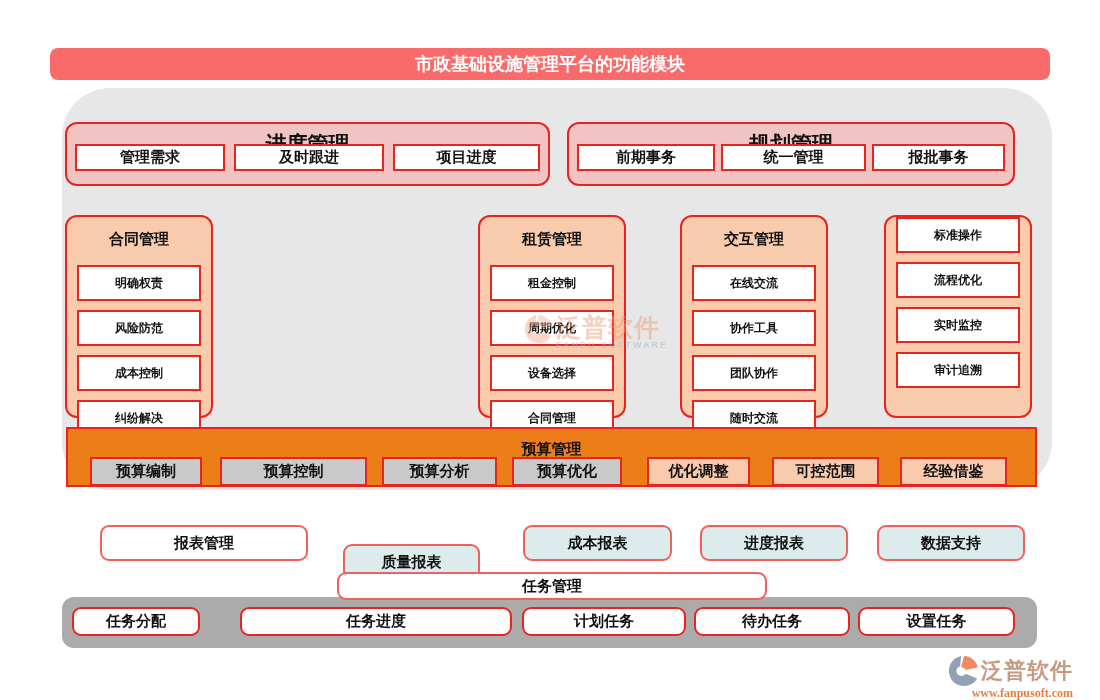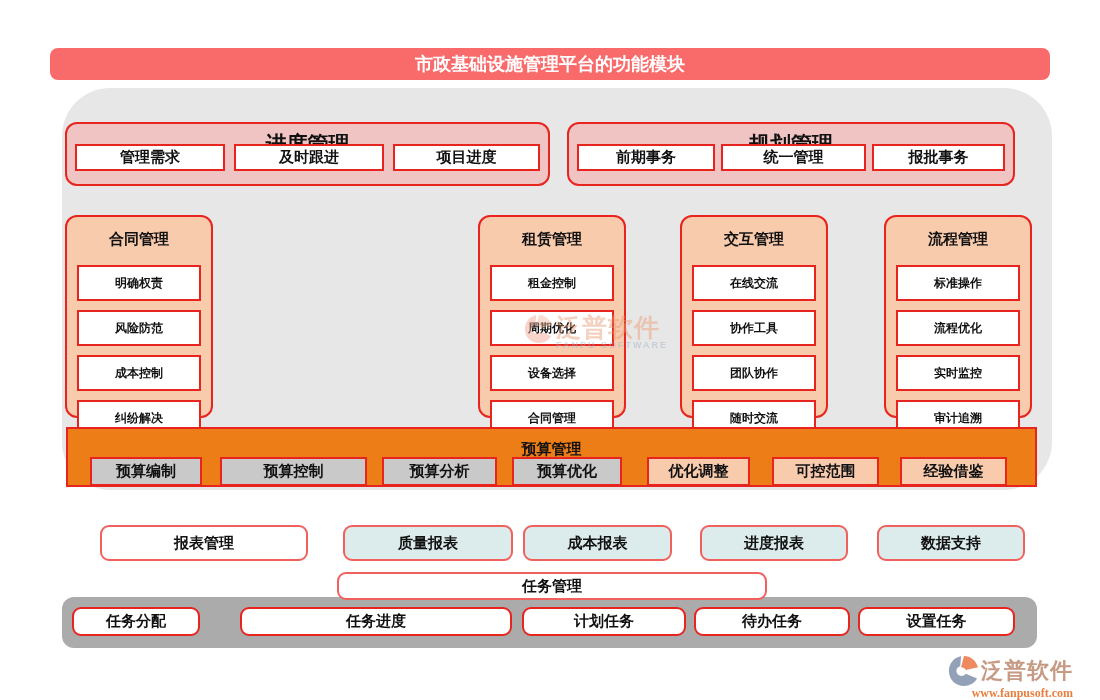--- a/index.html
+++ b/index.html
@@ -110,41 +110,40 @@
 
     <div class="col" style="left:618px;">
       <div class="col-title">交互管理</div>
       <div class="col-item">在线交流</div>
       <div class="col-item">协作工具</div>
       <div class="col-item">团队协作</div>
       <div class="col-item">随时交流</div>
     </div>
 
     <div class="col" style="left:822px;">
-      <div class="col-title">流程管理</div>
       <div class="col-item">标准操作</div>
       <div class="col-item">流程优化</div>
       <div class="col-item">实时监控</div>
       <div class="col-item">审计追溯</div>
     </div>
 
     <div class="budget">
       <div class="budget-title">预算管理</div>
       <div class="b-item gray" style="left:22px;width:112px">预算编制</div>
       <div class="b-item gray" style="left:152px;width:147px">预算控制</div>
       <div class="b-item gray" style="left:314px;width:115px">预算分析</div>
       <div class="b-item gray" style="left:444px;width:110px">预算优化</div>
       <div class="b-item peach" style="left:579px;width:103px">优化调整</div>
       <div class="b-item peach" style="left:704px;width:107px">可控范围</div>
       <div class="b-item peach" style="left:832px;width:107px">经验借鉴</div>
     </div>
   </div>
 
   <div class="round-box" style="left:100px;top:525px;width:208px;height:36px">报表管理</div>
-  <div class="round-box blue" style="left:343px;top:525px;width:170px;height:36px">质量报表</div>
+  <div class="round-box blue" style="left:343px;top:544px;width:137px;height:36px">质量报表</div>
   <div class="round-box blue" style="left:523px;top:525px;width:149px;height:36px">成本报表</div>
   <div class="round-box blue" style="left:700px;top:525px;width:148px;height:36px">进度报表</div>
   <div class="round-box blue" style="left:877px;top:525px;width:148px;height:36px">数据支持</div>
 
   <div class="round-box" style="left:337px;top:572px;width:430px;height:28px;z-index:2">任务管理</div>
 
   <div class="task-bar">
     <div class="t-item" style="left:10px;width:128px">任务分配</div>
     <div class="t-item" style="left:178px;width:272px">任务进度</div>
     <div class="t-item" style="left:460px;width:164px">计划任务</div>

